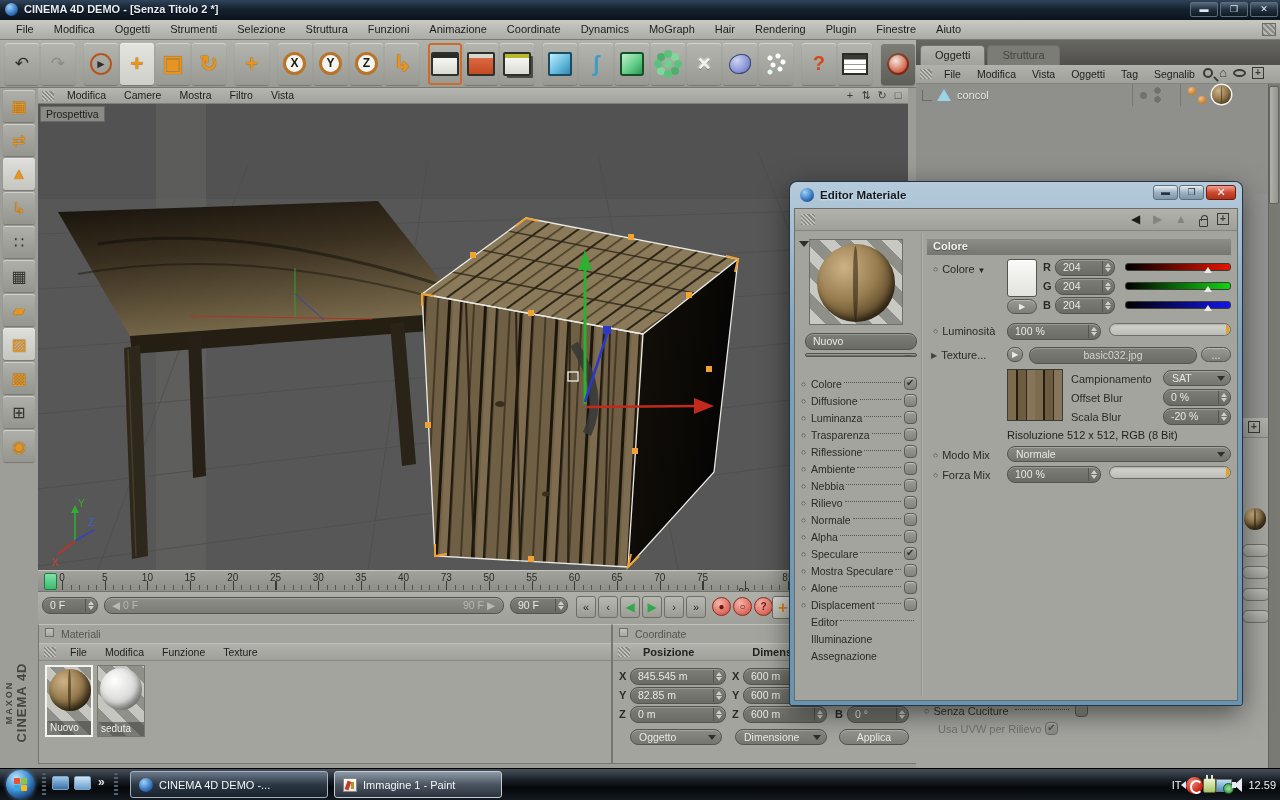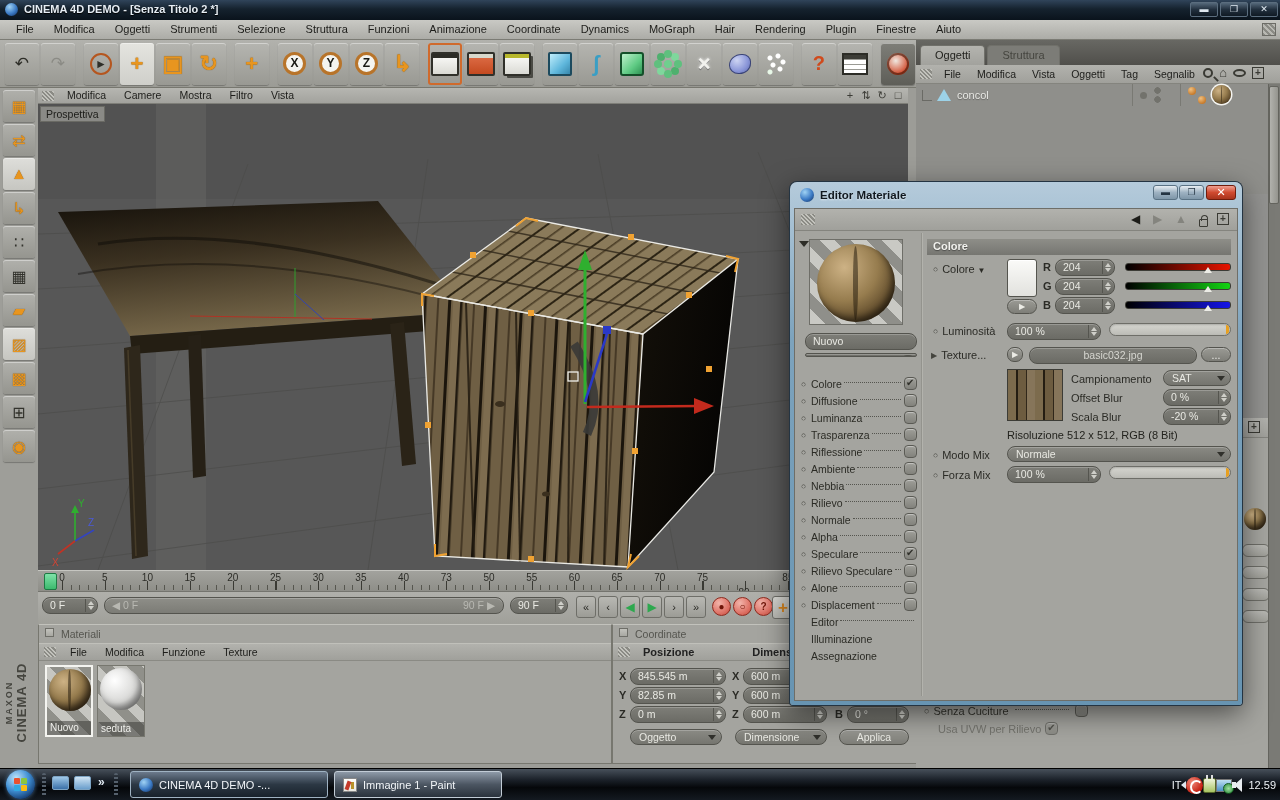--- a/index.html
+++ b/index.html
@@ -713,21 +713,21 @@
           <span class="chkb"></span>
         </div>
         <div class="ch-row">
           <span class="ch-circ">○</span>
           <span class="ch-label">Speculare</span>
           <span class="dots"></span>
           <span class="chkb on"></span>
         </div>
         <div class="ch-row">
           <span class="ch-circ">○</span>
-          <span class="ch-label">Rilievo Speculare</span>
+          <span class="ch-label">Mostra Speculare</span>
           <span class="dots"></span>
           <span class="chkb"></span>
         </div>
         <div class="ch-row">
           <span class="ch-circ">○</span>
           <span class="ch-label">Alone</span>
           <span class="dots"></span>
           <span class="chkb"></span>
         </div>
         <div class="ch-row">

